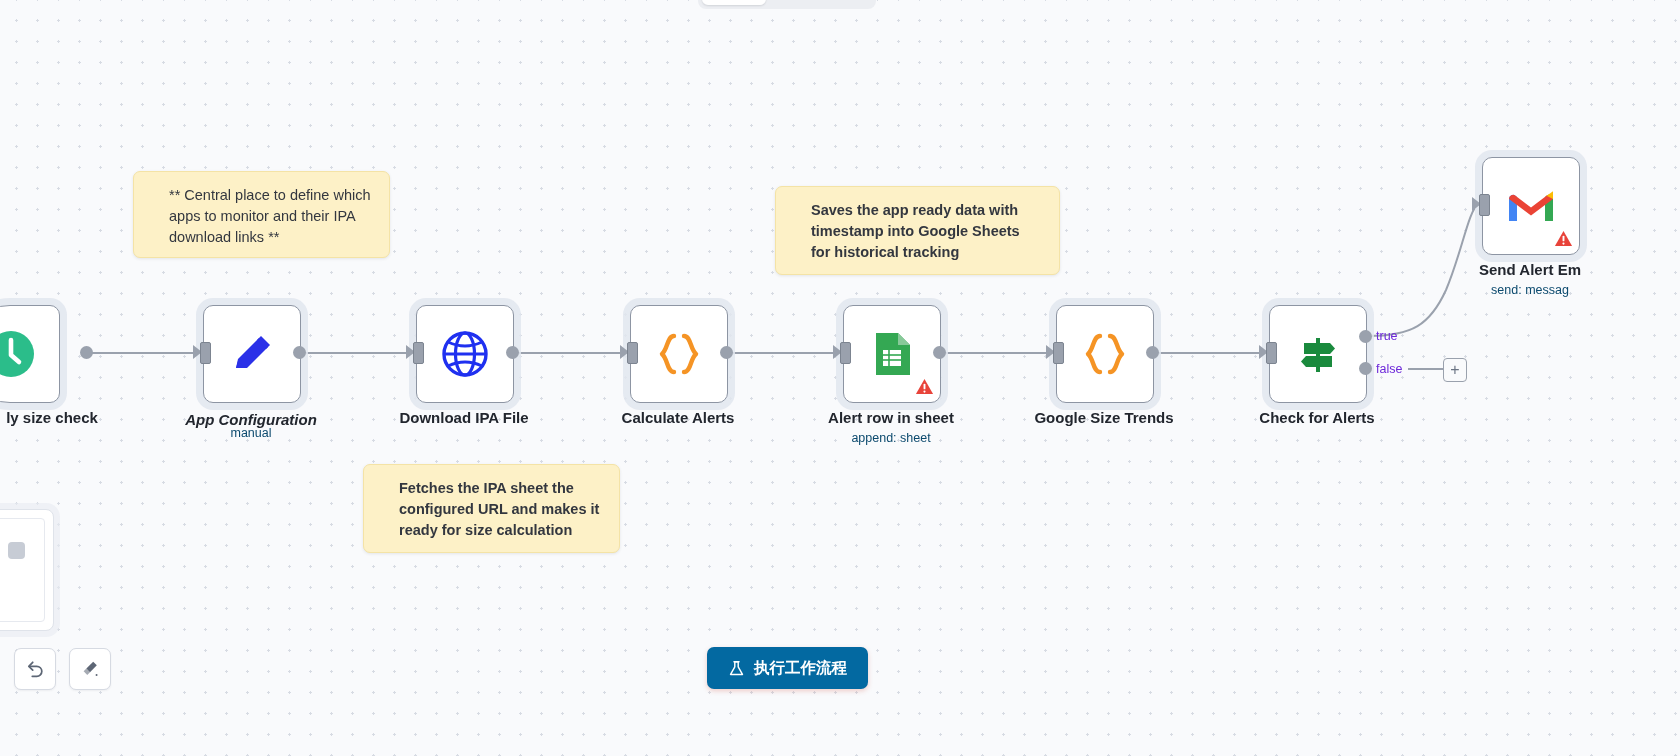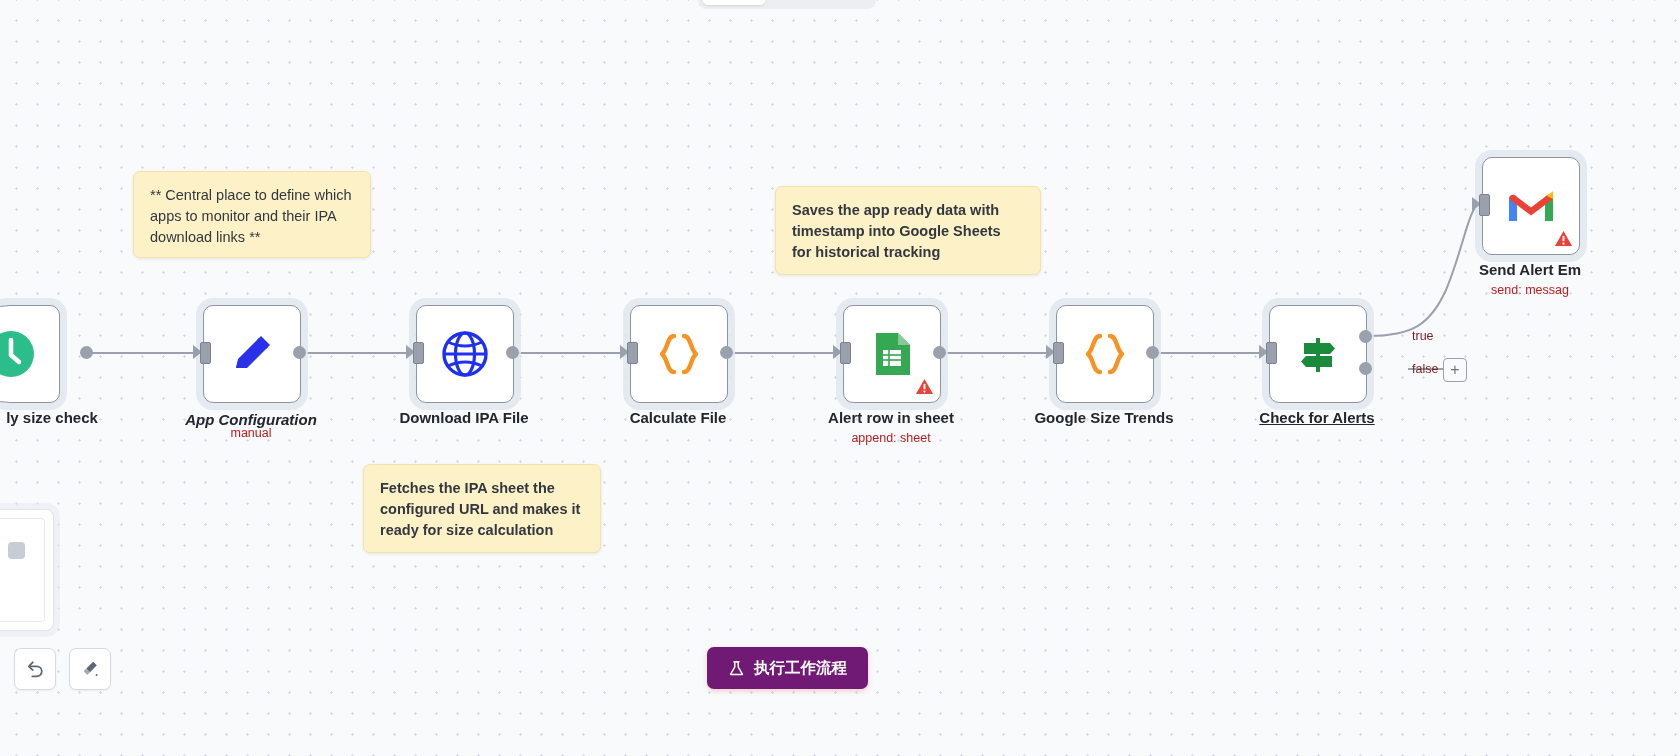--- a/index.html
+++ b/index.html
@@ -25,21 +25,21 @@
   #tabbar .tab{
     font-size:12.5px;color:#3f4753;padding:6px 13px;border-radius:6px;
     white-space:nowrap;line-height:1.2;
   }
   #tabbar .tab.active{background:#ffffff;color:#20252d;font-weight:600;
     box-shadow:0 1px 2px rgba(20,25,35,.12);}
   
   .sticky{
     position:absolute;background:#fdf1c7;border:1px solid #f4e3a6;
     border-radius:7px;box-shadow:0 1px 3px rgba(40,45,60,.10);
-    color:#33373f;line-height:1.45;
+    color:#33373f;line-height:1.45;padding-left:19px;
   }
   .sticky .body{padding:13px 16px;font-size:14.5px;}
   .sticky.bold .body{font-weight:700;}
   
   .node{
     position:absolute;width:96px;height:96px;
     background:#ffffff;border:1.6px solid #8d95a3;border-radius:10px;
     box-shadow:0 0 0 7px rgba(226,230,238,.85);
     display:flex;align-items:center;justify-content:center;
     z-index:12;
@@ -49,32 +49,32 @@
     position:absolute;right:6px;bottom:6px;width:19px;height:19px;
     display:flex;align-items:center;justify-content:center;
   }
   .node-label{
     position:absolute;text-align:center;width:210px;
     font-size:15px;color:#22262e;font-weight:600;z-index:12;
     line-height:1.2;
   }
   .node-sub{
     position:absolute;text-align:center;width:210px;
-    font-size:12.5px;color:#b91c1c;z-index:12;line-height:1.2;
+    font-size:12.5px;color:#0c4a6e;z-index:12;line-height:1.2;
   }
   
   .edge{position:absolute;height:2px;background:#9aa1ad;z-index:5;}
   .dot{position:absolute;width:13px;height:13px;border-radius:50%;
     background:#9aa1ad;z-index:13;}
   .inport{position:absolute;width:9px;height:20px;border-radius:2px;
     background:#9aa1ad;border:1px solid #7c8490;z-index:13;}
   .arrow{position:absolute;width:0;height:0;
     border-top:7px solid transparent;border-bottom:7px solid transparent;
     border-left:9px solid #9aa1ad;z-index:13;}
-  .portlabel{position:absolute;font-size:12.5px;color:#7f1d1d;z-index:13;margin-left:36px;}
+  .portlabel{position:absolute;font-size:12.5px;color:#6d28d9;z-index:13;}
   .plusbtn{
     position:absolute;width:22px;height:22px;border:1.4px solid #9aa1ad;
     border-radius:4px;background:#f9fafc;z-index:14;
     display:flex;align-items:center;justify-content:center;
     color:#6b7484;font-size:16px;line-height:1;
   }
   
   .ctlbtn{
     position:absolute;width:40px;height:40px;border:1px solid #d6dae2;
     border-radius:7px;background:#fff;z-index:30;
@@ -87,21 +87,21 @@
     background:#fff;border:1px solid #dfe3ea;border-radius:8px;
     box-shadow:0 0 0 6px rgba(232,235,241,.6);z-index:20;
   }
   #leftpanel .inner{position:absolute;left:8px;top:8px;right:8px;bottom:8px;
     border:1px solid #e6e9ef;border-radius:4px;background:#fff;}
   #leftpanel .blk{position:absolute;width:17px;height:17px;border-radius:4px;
     background:#c7ccd5;}
   
   #execbtn{
     position:absolute;left:707px;top:647px;height:42px;
-    background:#701a75;border-radius:7px;color:#fff;
+    background:#0369a1;border-radius:7px;color:#fff;
     display:flex;align-items:center;gap:9px;padding:0 21px;
     font-size:15.5px;font-weight:600;z-index:30;
     box-shadow:0 2px 5px rgba(210,70,50,.25);
   }
 </style>
 </head>
 <body>
 
 <div id="canvas"></div>
 
@@ -192,21 +192,21 @@
   </svg>
 </div>
 <div class="node-label" style="left:359px;top:409px;">Download IPA File</div>
 
 <div class="node" style="left:630px;top:305px;">
   <svg width="52" height="52" viewBox="0 0 52 52">
     <path d="M21 8 C14 8 15 21 9 26 C15 31 14 44 21 44" stroke="#f59425" stroke-width="4.4" fill="none" stroke-linecap="round" stroke-linejoin="round"></path>
     <path d="M31 8 C38 8 37 21 43 26 C37 31 38 44 31 44" stroke="#f59425" stroke-width="4.4" fill="none" stroke-linecap="round" stroke-linejoin="round"></path>
   </svg>
 </div>
-<div class="node-label" style="left:573px;top:409px;">Calculate File</div>
+<div class="node-label" style="left:573px;top:409px;">Calculate Alerts</div>
 
 <div class="node" style="left:843px;top:305px;">
   <svg width="48" height="48" viewBox="0 0 48 48">
     <path d="M8 3 H30 L42 15 V45 H8 Z" fill="#34a853"></path>
     <path d="M30 3 L42 15 H30 Z" fill="#88c999"></path>
     <rect x="15" y="20" width="18" height="16" fill="#fff"></rect>
     <g stroke="#34a853" stroke-width="1.6">
       <line x1="15" y1="25" x2="33" y2="25"></line>
       <line x1="15" y1="30" x2="33" y2="30"></line>
       <line x1="21" y1="20" x2="21" y2="36"></line>
@@ -231,21 +231,21 @@
 </div>
 <div class="node-label" style="left:999px;top:409px;">Google Size Trends</div>
 
 <div class="node" style="left:1269px;top:305px;">
   <svg width="52" height="52" viewBox="0 0 52 52">
     <rect x="24" y="10" width="4" height="34" fill="#1a8a3d"></rect>
     <path d="M12 15 H38 L43 20.5 L38 26 H12 Z" fill="#1a8a3d"></path>
     <path d="M40 28 H14 L9 33.5 L14 39 H40 Z" fill="#1a8a3d"></path>
   </svg>
 </div>
-<div class="node-label" style="left:1212px;top:409px;text-decoration:underline;">Check for Alerts</div>
+<div class="node-label" style="left:1212px;top:409px;">Check for Alerts</div>
 
 <div class="node" style="left:1482px;top:157px;">
   <svg width="50" height="38" viewBox="0 0 50 38">
     <path d="M3 35 V10 L25 25 L47 10 V35 H41 V19 L25 30 L9 19 V35 Z" fill="#ffffff"></path>
     <path d="M3 35 V10 A5 5 0 0 1 11 6 L25 17 L39 6 A5 5 0 0 1 47 10 V35 H39 V17 L25 28 L11 17 V35 Z" fill="none"></path>
     <path d="M3 34 V12 A4 4 0 0 1 9.5 8.8 L11 10 V34 Z" fill="#4285f4"></path>
     <path d="M39 34 V10 L40.5 8.8 A4 4 0 0 1 47 12 V34 Z" fill="#34a853"></path>
     <path d="M3 12 A4 4 0 0 1 9.5 8.8 L25 20.5 L40.5 8.8 A4 4 0 0 1 47 12 L25 28.5 Z" fill="#ea4335"></path>
     <path d="M39 10 L47 4.2 V12 L40.5 8.8 Z" fill="#fbbc04"></path>
   </svg>

